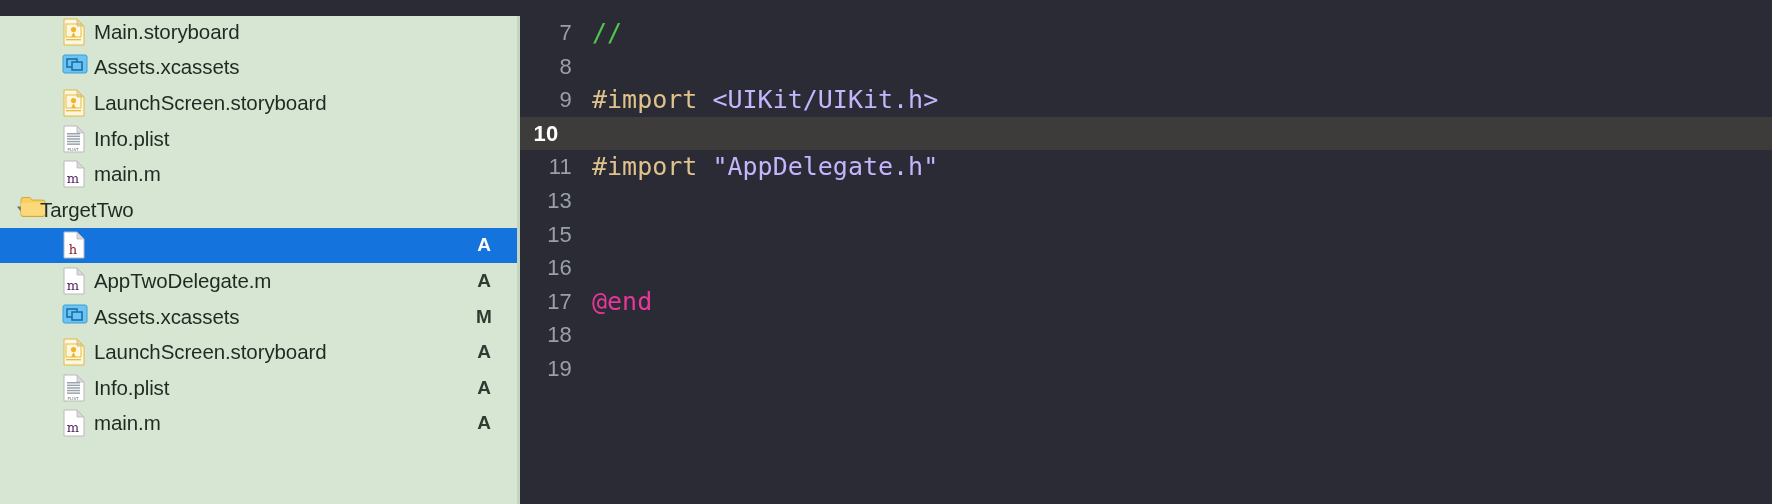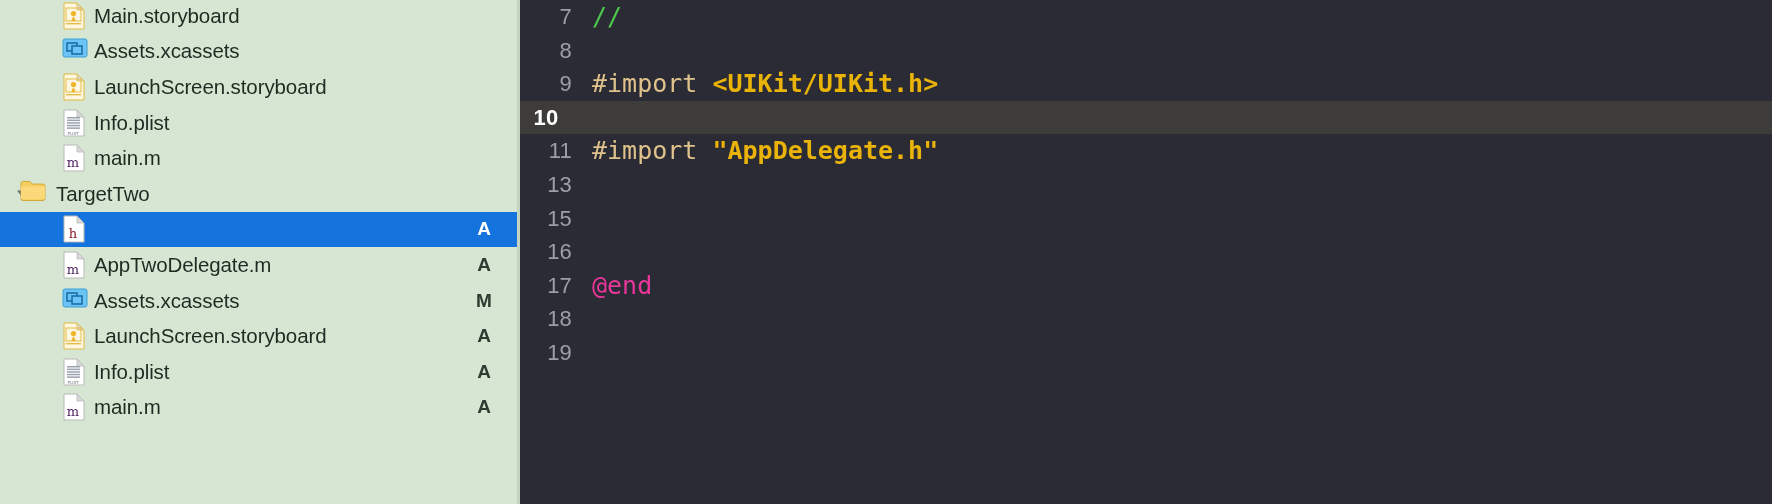--- a/index.html
+++ b/index.html
@@ -12,20 +12,21 @@
     height: 504px;
     overflow: hidden;
     font-family: "Liberation Sans", sans-serif;
     -webkit-font-smoothing: antialiased;
   }
   #app {
     position: relative;
     width: 1772px;
     height: 408px;
     display: flex;
+    margin-top: 16px;
   }
 
   
   #sidebar {
     position: relative;
     width: 520px;
     height: 504px;
     background: #d6e6d3;
     overflow: hidden;
     flex: 0 0 520px;
@@ -77,21 +78,21 @@
     width: 26px;
     text-align: center;
     font-size: 19px;
     font-weight: bold;
     color: #2f3a31;
   }
   .nav-row.selected .row-status { color: #ffffff; }
 
   
   .lvl1 .row-icon { left: 20px; }
-  .lvl1 .row-label { left: 56px; }
+  .lvl1 .row-label { left: 40px; }
   .lvl1 .disclosure { left: 14px; }
   .lvl2 .row-icon { left: 62px; }
   .lvl2 .row-label { left: 94px; }
 
   
   #sidebar-edge {
     position: absolute;
     top: 0;
     right: 0;
     width: 3px;
@@ -134,21 +135,21 @@
     text-align: center;
   }
   .code-text {
     position: absolute;
     left: 72px;
     color: #e3e4e8;
   }
 
   .tok-comment  { color: #4ec94e; }
   .tok-pre      { color: #e0c38c; }
-  .tok-string   { color: #eab308; font-weight: bold; }
+  .tok-string   { color: #c4b5fd; }
   .tok-keyword  { color: #e8369b; }
   .tok-plain    { color: #f2f3f7; }
   .tok-type     { color: #a4cc3e; }
   .tok-protocol { color: #2fc3dd; }
 </style>
 </head>
 <body>
 
 <div id="app">
 

